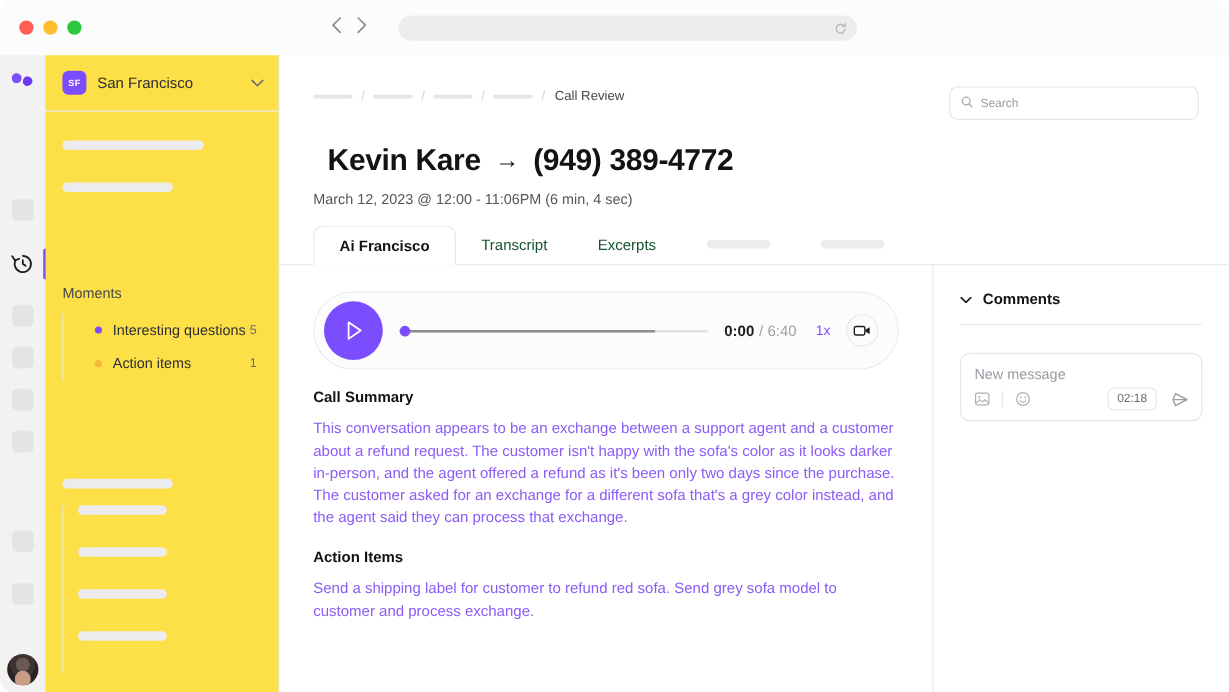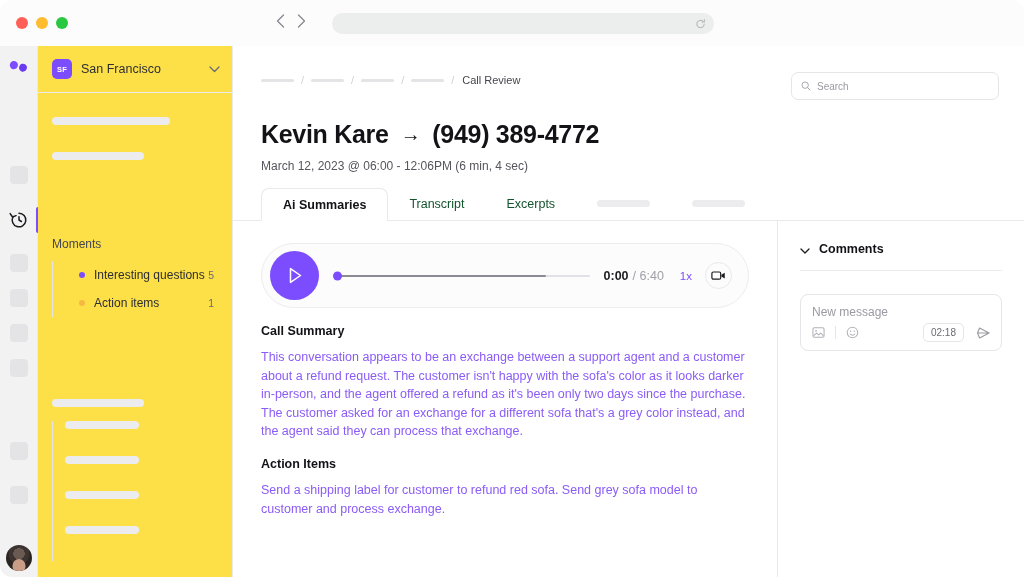--- a/index.html
+++ b/index.html
@@ -192,21 +192,21 @@
     width: 208px; height: 28px;
     border: 1px solid #e6e6e9;
     border-radius: 7px;
     display: flex; align-items: center;
     padding: 0 9px;
     background: #fff;
   }
   .search-label { font-size: 10px; color: #9a9aa2; margin-left: 6px; }
 
   .title {
-    position: absolute; left: 28px; top: 74px;
+    position: absolute; left: 40px; top: 74px;
     font-size: 25px; font-weight: bold; color: #121217;
     letter-spacing: -.3px;
     display: flex; align-items: center; gap: 12px;
     white-space: nowrap;
   }
   .title-arrow { font-size: 20px; font-weight: normal; color: #121217; }
   .subtitle {
     position: absolute; left: 28px; top: 113px;
     font-size: 12px; color: #55555d;
   }
@@ -453,26 +453,26 @@
           </svg>
         </span>
         <span class="search-label">Search</span>
       </div>
 
       <div class="title">
         <span>Kevin Kare</span>
         <span class="title-arrow">→</span>
         <span>(949) 389-4772</span>
       </div>
-      <div class="subtitle">March 12, 2023 @ 06:00 - 12:06PM (6 min, 4 sec)</div>
+      <div class="subtitle">March 12, 2023 @ 12:00 - 11:06PM (6 min, 4 sec)</div>
     </div>
 
     <div class="tabs">
       <div class="tab active">
-        <span>Ai Summaries</span>
+        <span>Ai Francisco</span>
       </div>
       <div class="tab">
         <span>Transcript</span>
       </div>
       <div class="tab">
         <span>Excerpts</span>
       </div>
       <div class="tab-ph">
           <span class="tab-skel"></span>
         </div>

